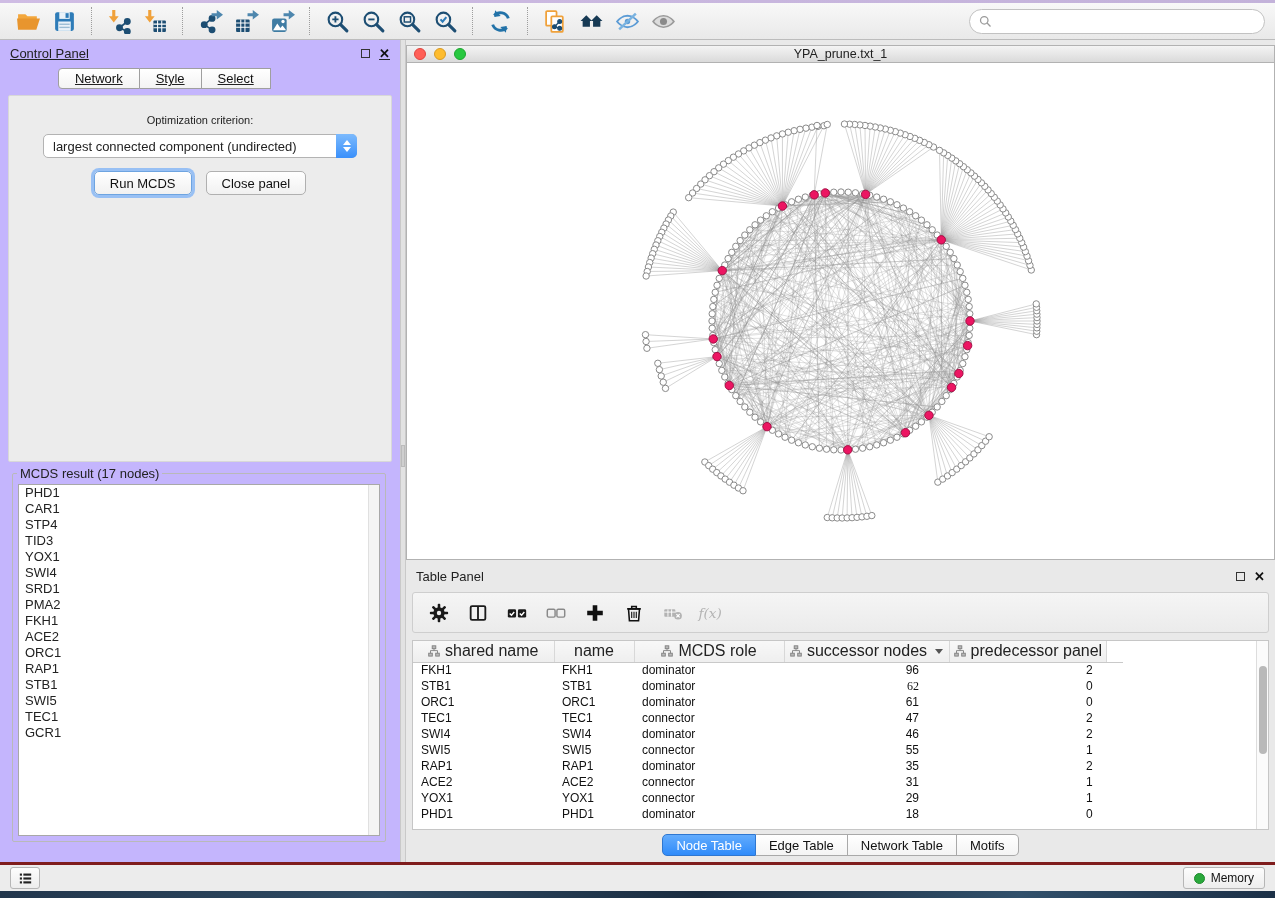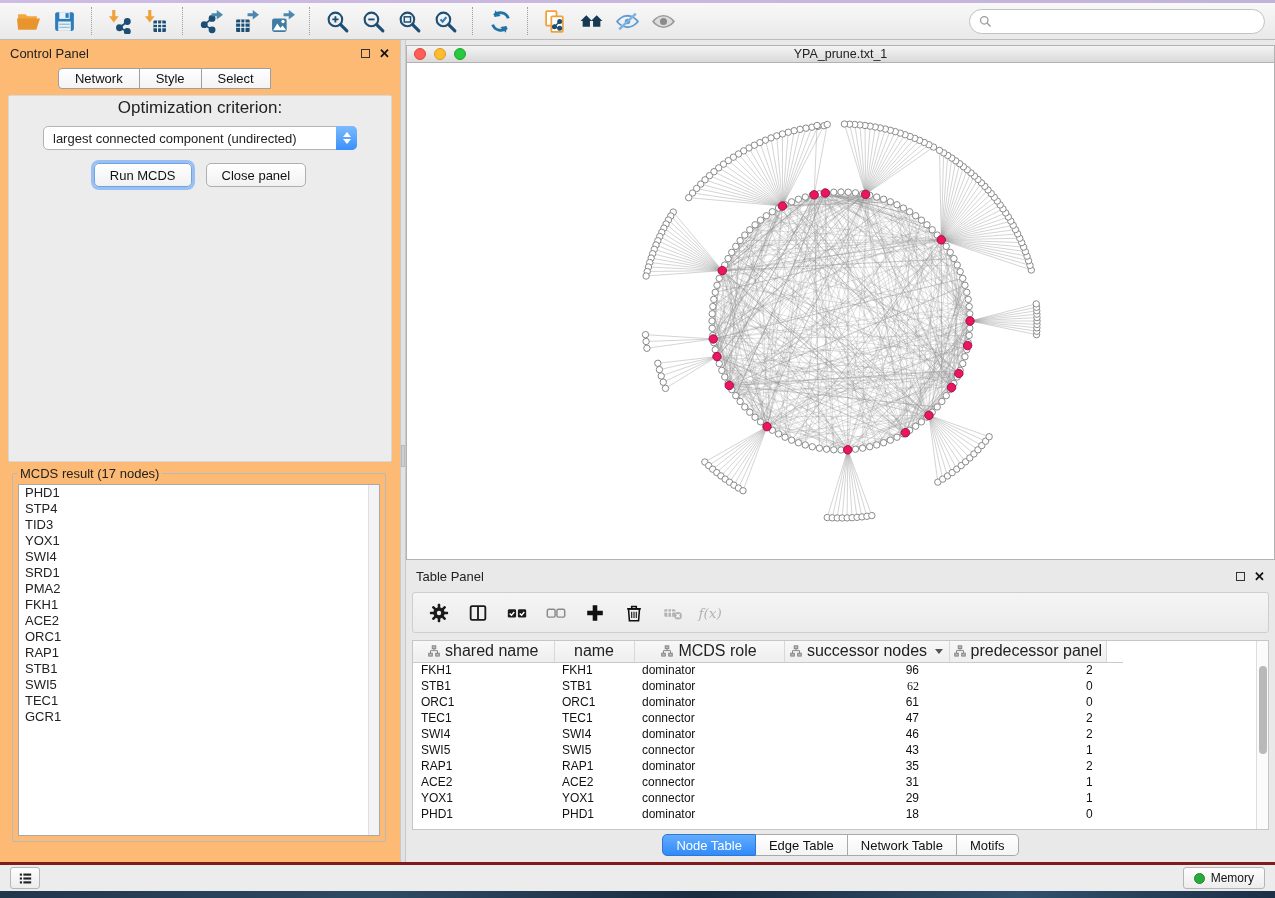--- a/index.html
+++ b/index.html
@@ -21,34 +21,34 @@
   .tbtn svg { width:25px; height:25px; }
   .tsep { width:0; height:28px; border-left:1px dotted #9d9d9d; margin:0 9px; }
   .searchbox { margin-left:auto; width:296px; height:25px; background:#fff; border:1px solid #c2c2c2;
                border-radius:13px; display:flex; align-items:center; padding:0 8px; }
   .searchbox svg { width:15px; height:15px; flex:0 0 auto; }
   .searchbox input { border:none; outline:none; flex:1; font:13px "Liberation Sans",sans-serif; margin-left:5px; background:transparent; }
 
   .main { position:absolute; top:40px; left:0; right:0; height:822px; }
 
   
-  .cpanel { position:absolute; left:0; top:0; width:400px; height:822px; background:#fdba74; }
+  .cpanel { position:absolute; left:0; top:0; width:400px; height:822px; background:#c4b5fd;text-decoration:underline; }
   .panel-titlebar { height:26px; display:flex; align-items:center; padding:0 10px; font-size:13px; color:#222; }
   .pt-icons { margin-left:auto; display:flex; align-items:center; gap:9px; }
   .float-glyph { width:9px; height:9px; border:1.5px solid #333; display:inline-block; cursor:pointer; }
   .close-glyph { font-size:13px; font-weight:bold; color:#111; line-height:9px; cursor:pointer; }
   .cp-tabs { display:flex; justify-content:center; margin-top:2px; }
   .cp-tab { height:21px; padding:0 16px; background:linear-gradient(#fff,#f3f3f3); border:1px solid #9f9f9f;
             border-left:none; font-size:13px; display:flex; align-items:center; cursor:pointer; color:#111; }
   .cp-tab:first-child { border-left:1px solid #9f9f9f; border-radius:4px 0 0 4px; }
   .cp-tab:last-child { border-radius:0 4px 4px 0;margin-top:36px; }
   .cp-tab.active { background:linear-gradient(#63acfd,#2f8bfa); color:#fff; border-color:#2f77d0; }
   .cp-body { position:absolute; left:8px; right:8px; top:55px; height:367px;
              background:#ececec; border:1px solid #d8d8d8; border-radius:2px; }
-  .opt-label { text-align:center; margin-top:2px; font-size:17px; }
+  .opt-label { text-align:center; margin-top:18px; font-size:11px; }
   .dropdown { position:relative; margin:8px auto 0; width:314px; height:24px; background:#fff;
               border:1px solid #b3b3b3; border-radius:5px; display:flex; align-items:center;
               padding-left:9px; font-size:13px; cursor:pointer; }
   .dd-cap { position:absolute; right:-1px; top:-1px; width:21px; height:24px; border-radius:0 5px 5px 0;
             background:linear-gradient(#7cbafd,#3a90fb); display:flex; flex-direction:column;
             align-items:center; justify-content:center; gap:2px; }
   .dd-cap .up { width:0; height:0; border-left:4px solid transparent; border-right:4px solid transparent; border-bottom:5px solid #fff; }
   .dd-cap .dn { width:0; height:0; border-left:4px solid transparent; border-right:4px solid transparent; border-top:5px solid #fff; }
   .btn-row { display:flex; justify-content:center; gap:14px; margin-top:13px; }
   .pbtn { height:24px; padding:0 15px; font:13px "Liberation Sans",sans-serif; color:#111;
@@ -304,20 +304,21 @@
         <div class="btn-row">
           <button class="pbtn focused">Run MCDS</button>
           <button class="pbtn">Close panel</button>
         </div>
       </div>
       <fieldset class="result-group">
         <legend>MCDS result (17 nodes)</legend>
         <div class="result-list">
           <div id="result-items">
               <div class="result-item">PHD1</div>
+              <div class="result-item">CAR1</div>
               <div class="result-item">STP4</div>
               <div class="result-item">TID3</div>
               <div class="result-item">YOX1</div>
               <div class="result-item">SWI4</div>
               <div class="result-item">SRD1</div>
               <div class="result-item">PMA2</div>
               <div class="result-item">FKH1</div>
               <div class="result-item">ACE2</div>
               <div class="result-item">ORC1</div>
               <div class="result-item">RAP1</div>
@@ -1458,21 +1459,21 @@
                   <td>SWI4</td>
                   <td>dominator</td>
                   <td class="num" style="padding-right: 30px;">46</td>
                   <td class="num" style="padding-right: 14px;">2</td>
                   <td></td>
                 </tr>
                 <tr>
                   <td>SWI5</td>
                   <td>SWI5</td>
                   <td>connector</td>
-                  <td class="num" style="padding-right: 30px;">43</td>
+                  <td class="num" style="padding-right: 30px;">55</td>
                   <td class="num" style="padding-right: 14px;">1</td>
                   <td></td>
                 </tr>
                 <tr>
                   <td>RAP1</td>
                   <td>RAP1</td>
                   <td>dominator</td>
                   <td class="num" style="padding-right: 30px;">35</td>
                   <td class="num" style="padding-right: 14px;">2</td>
                   <td></td>

